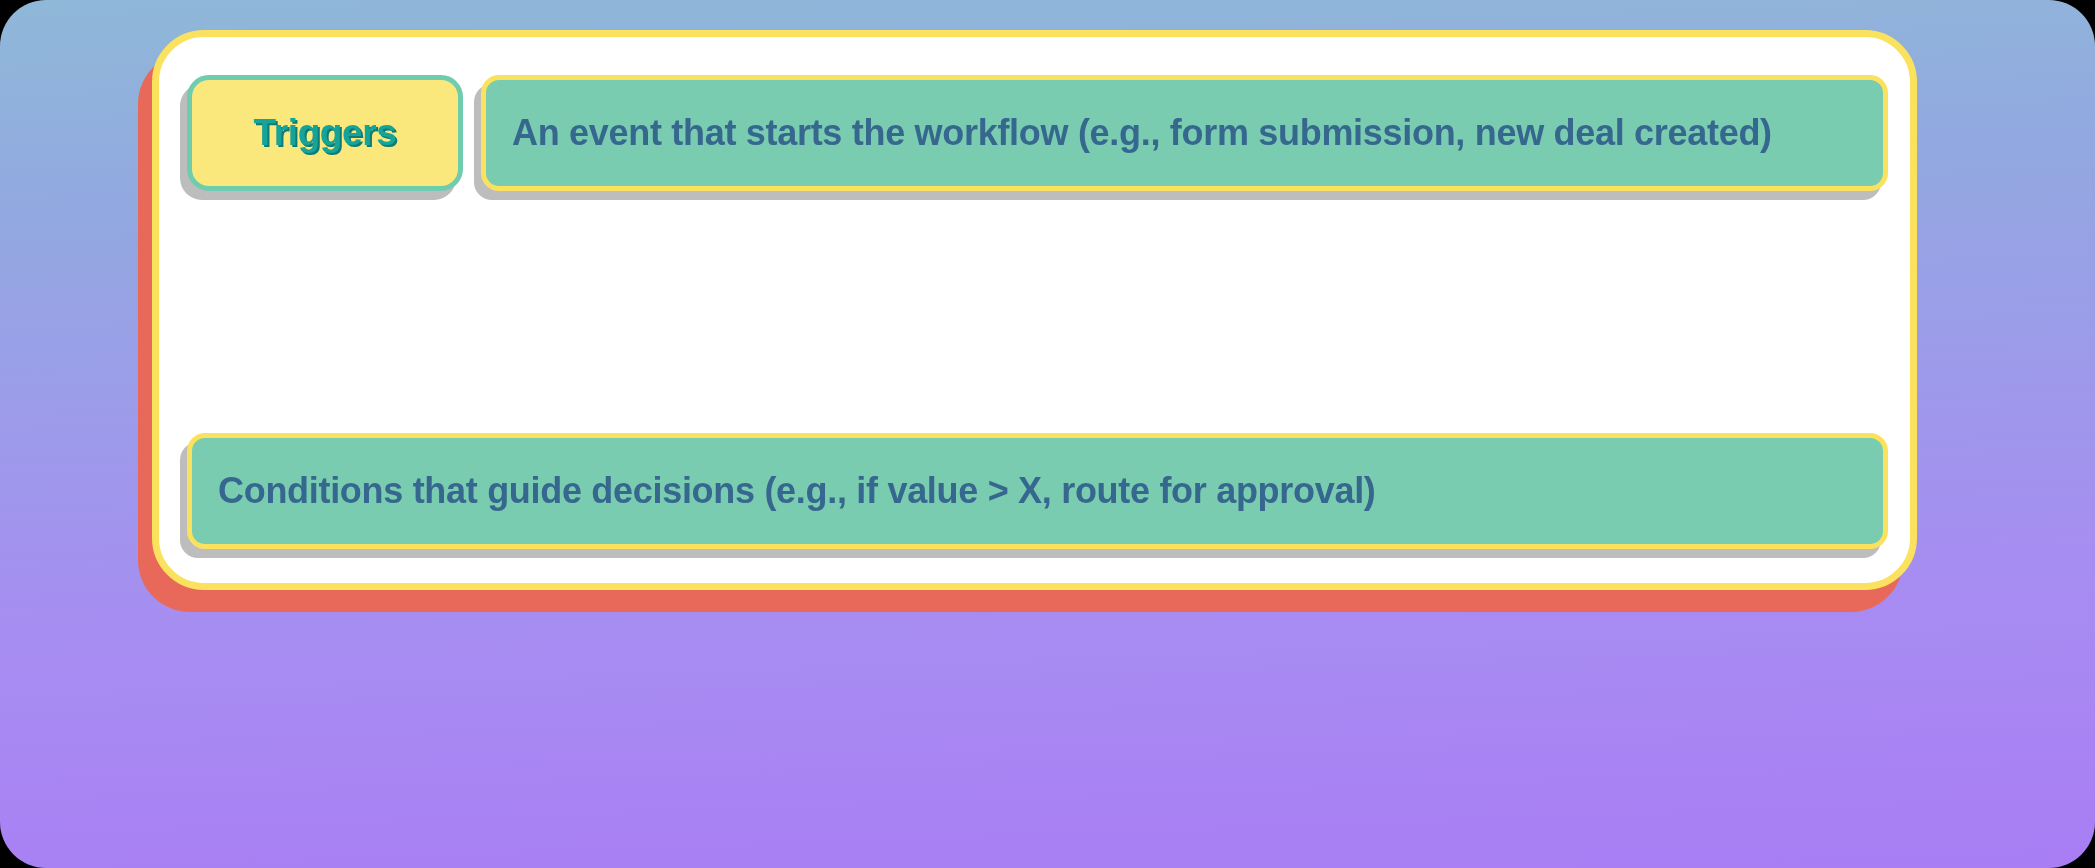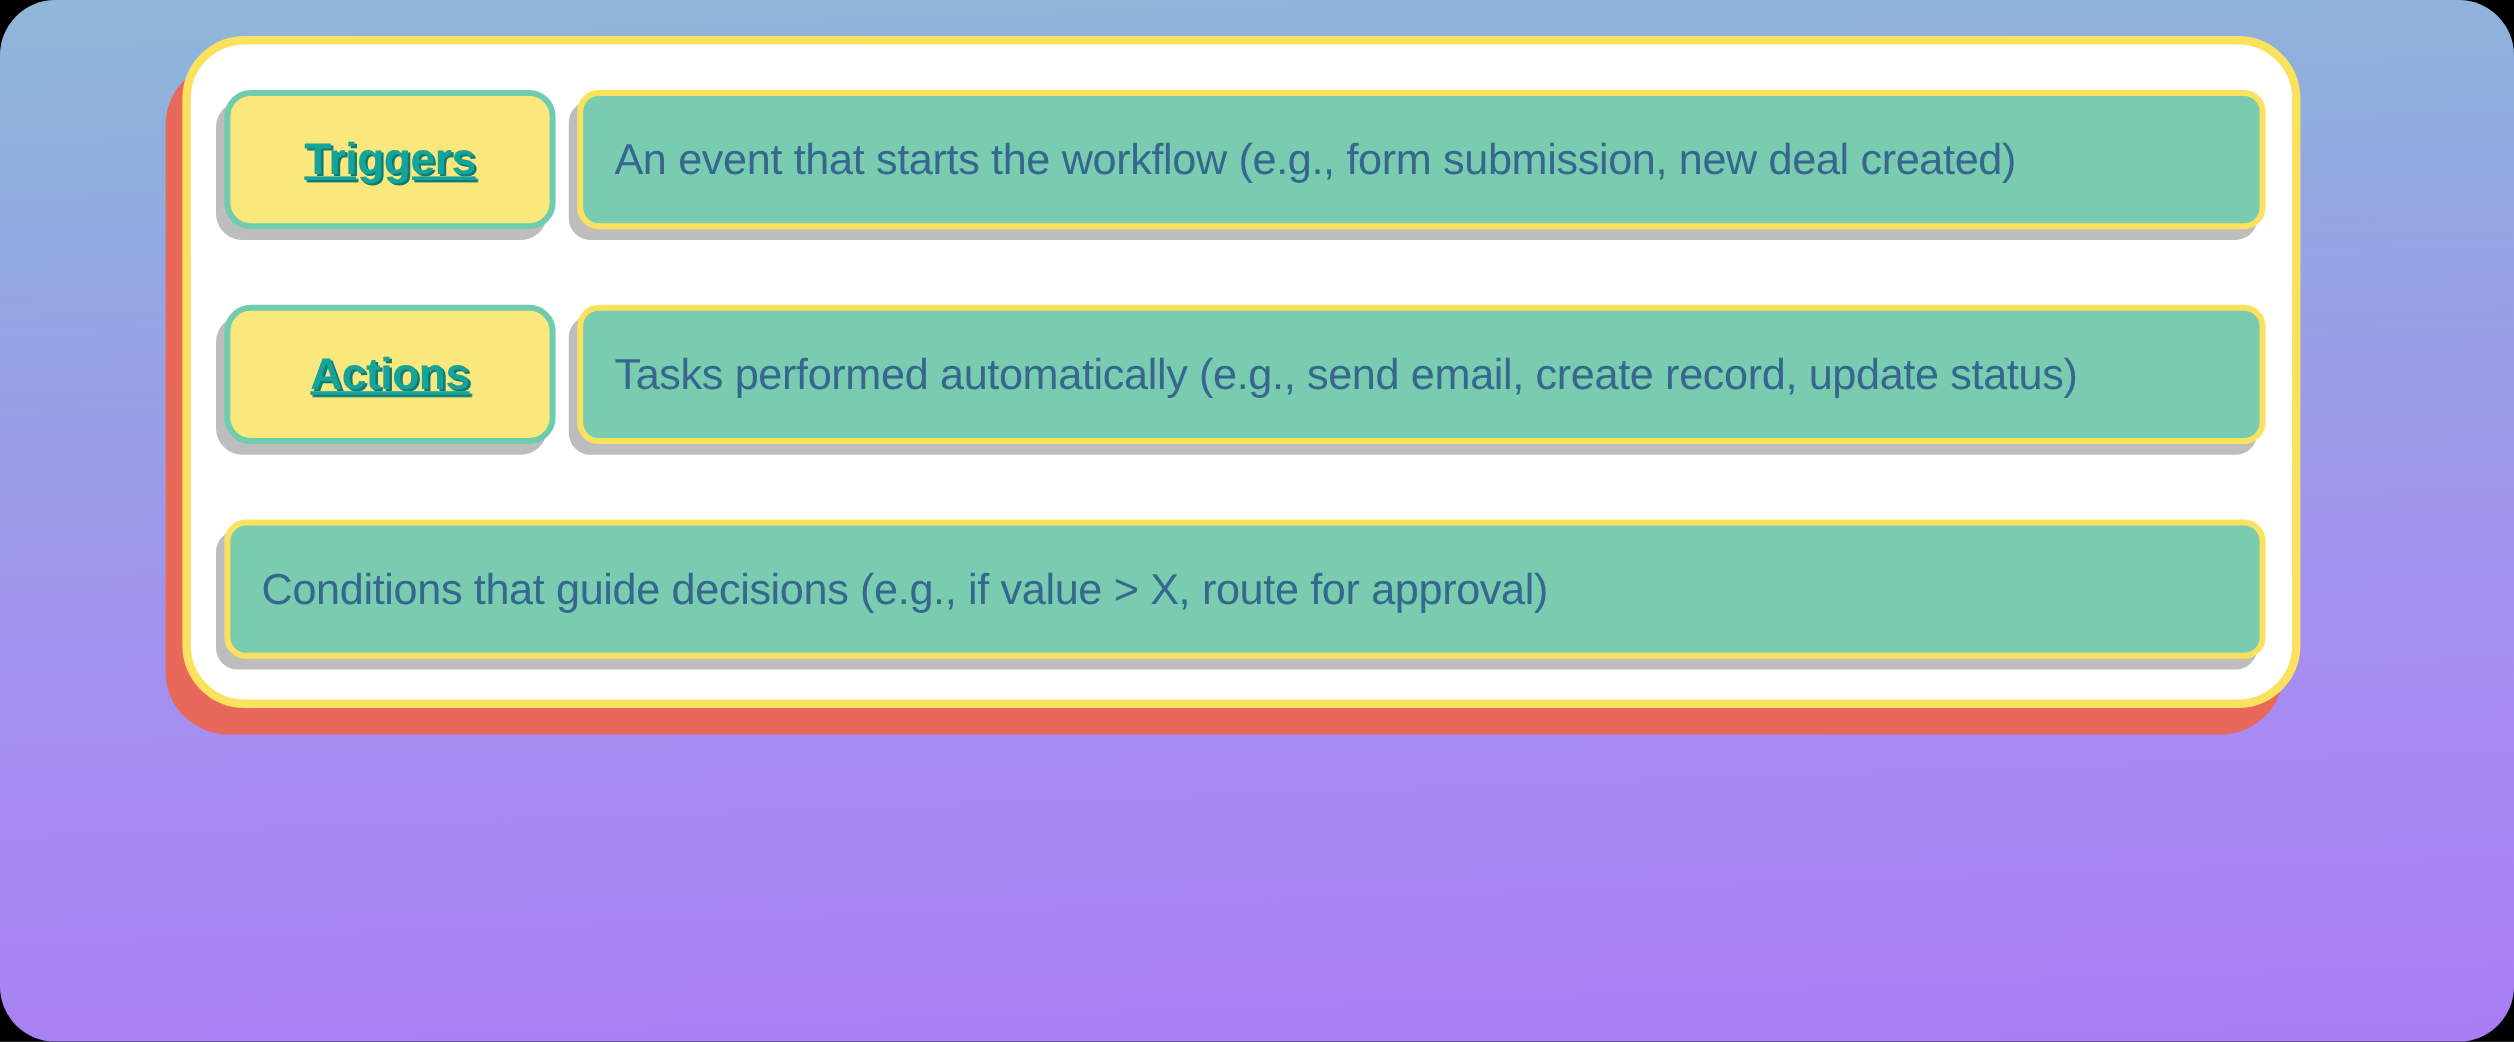--- a/index.html
+++ b/index.html
@@ -59,66 +59,57 @@
     text-align: center;
     padding: 4px 10px;
   }
   .label-text {
     color: #16A39A;
     font-size: 37px;
     font-weight: bold;
     line-height: 1.12;
     letter-spacing: -0.4px;
     text-shadow: 2px 2px 0 #0E7B74;
-    text-decoration: underline;
   }
 
   
   .desc-box {
     flex: 1 1 auto;
     background: #7ACCB0;
     border: 5px solid #FBE25E;
     border-radius: 18px;
     box-shadow: -7px 9px 0 0 #BDBDBD;
     display: flex;
     align-items: center;
     padding: 6px 22px 6px 26px;
   }
   .desc-text {
     color: #36678F;
     font-size: 36px;
-    font-weight: normal;
+    font-weight: bold;
     line-height: 1.21;
     letter-spacing: -0.3px;
   }
 </style>
 </head>
 <body>
 
 <div id="backdrop">
 
   <div id="card">
 
     <div class="row">
       <div class="label-box">
         <span class="label-text">Triggers</span>
       </div>
       <div class="desc-box">
         <span class="desc-text">An event that starts the workflow (e.g., form submission, new deal created)</span>
       </div>
     </div>
 
-    <div class="row">
-      <div class="label-box">
-        <span class="label-text">Actions</span>
-      </div>
-      <div class="desc-box">
-        <span class="desc-text">Tasks performed automatically (e.g., send email, create record, update status)</span>
-      </div>
-    </div>
 
     <div class="row">
       <div class="desc-box">
         <span class="desc-text">Conditions that guide decisions (e.g., if value &gt; X, route for approval)</span>
       </div>
     </div>
 
 
   </div>
 </div>

